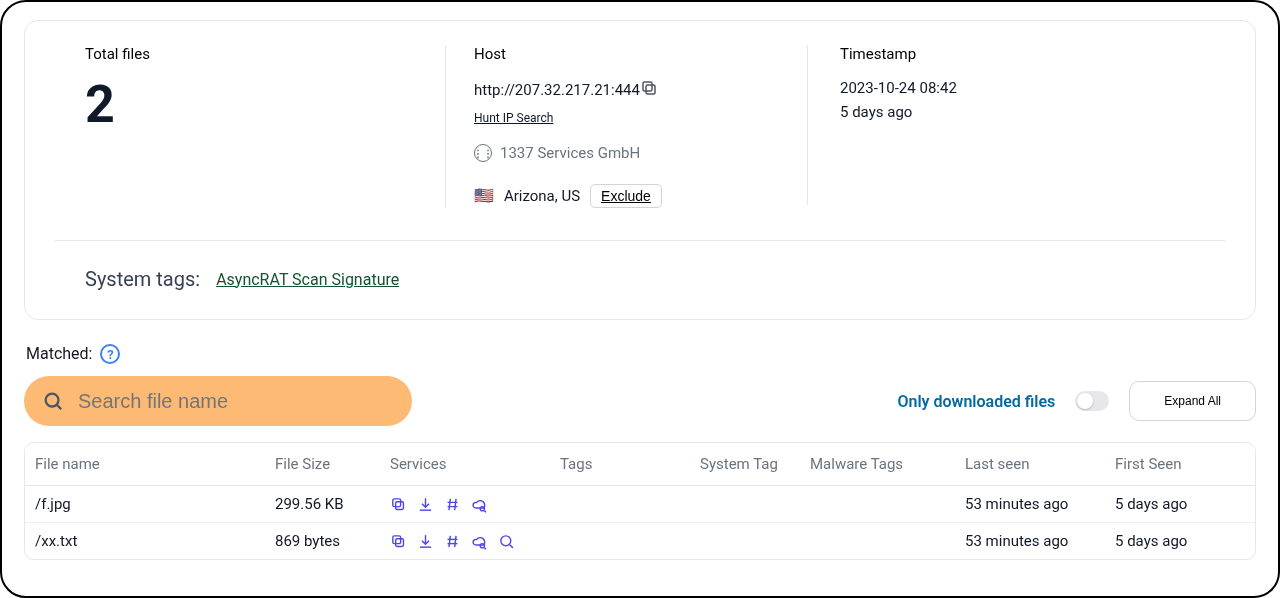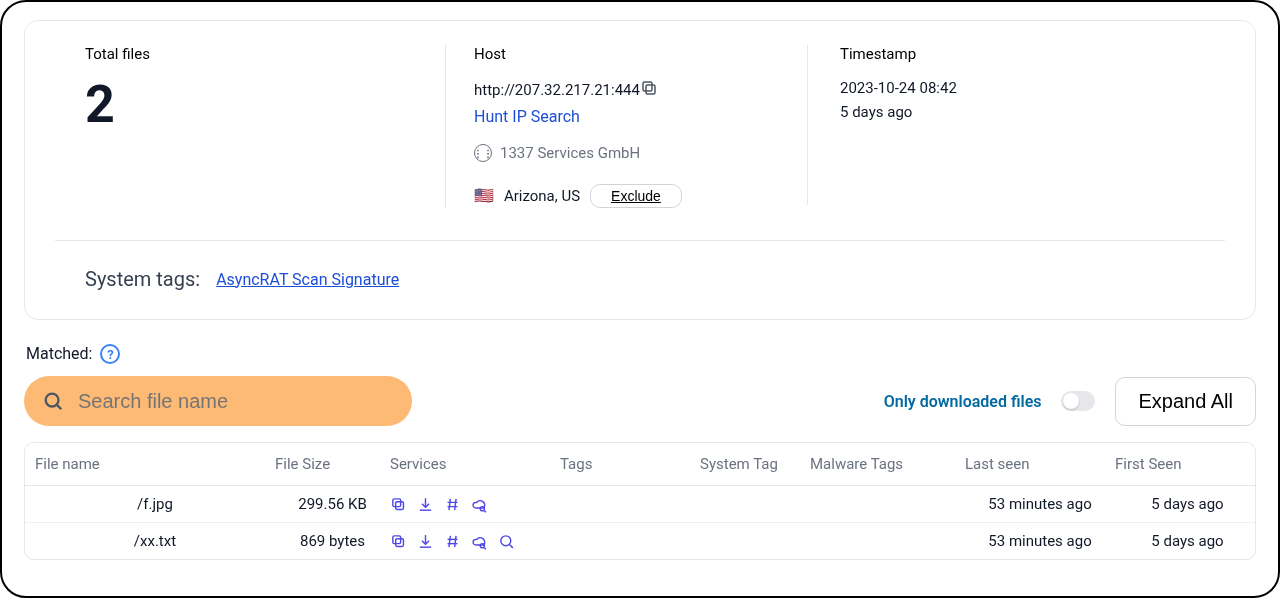--- a/index.html
+++ b/index.html
@@ -41,44 +41,44 @@
     margin-bottom: 16px;
   }
   .big-number {
     font-size: 52px;
     font-weight: 700;
     line-height: 1;
     margin-top: 10px;
   }
   .row { display: flex; align-items: center; }
   .host-url { font-size: 15px; }
-  .link { color: #1d4ed8; cursor: pointer; font-size: 16px; }
+  .link { color: #0f172a; text-decoration: underline; cursor: pointer; font-size: 12px; }
   .copy-icon-svg { width:18px; height:18px; display:inline-block; }
   .asn-row { margin-top: 18px; color: #6b7280; font-size: 15px; display:flex; align-items:center; gap:8px; }
   .asn-badge {
     width: 18px; height: 18px; border: 1.5px solid #6b7280; border-radius: 50%;
     display: inline-flex; align-items: center; justify-content: center;
     font-size: 10px; font-weight: 700; color:#6b7280;
   }
   .loc-row { margin-top: 22px; font-size: 15px; display:flex; align-items:center; gap:10px; }
   .flag { font-size: 16px; line-height:1; }
   .exclude-btn {
-    border: 1px solid #d1d5db; background:#fff; padding: 3px 20px; border-radius: 10px;
+    border: 1px solid #d1d5db; background:#fff; padding: 3px 10px; border-radius: 5px;
     font-size: 14px; cursor: pointer; text-decoration: underline;
   }
   .ts-val { font-size: 15px; }
   .ts-rel { font-size: 15px; margin-top: 6px; }
   .divider { border-top: 1px solid #e5e7eb; margin: 22px 0 0 0; }
   .systags-row {
     display: flex; align-items: center; gap: 16px;
     padding: 26px 30px 2px 30px;
     font-size: 20px;
   }
   .systags-label { color: #374151; }
-  .systag-link { color: #1d4ed8; text-decoration: underline; font-size: 16px; cursor:pointer; }
+  .systag-link { color: #14532d; text-decoration: underline; font-size: 16px; cursor:pointer; }
 
   .matched-row {
     display: flex; align-items: flex-start; gap: 8px;
     margin: 24px 2px 12px 2px;
     font-size: 16px;
   }
   .help-icon { width:20px; height:20px; border:2px solid #3b82f6; border-radius:50%; color:#3b82f6; display:inline-flex; align-items:center; justify-content:center; font-size:13px; font-weight:700; cursor:pointer; }
 
   .controls {
     display: flex; align-items: center; gap: 20px;
@@ -99,42 +99,41 @@
   .spacer { flex:1 1 auto; }
   .only-label { font-size: 16px; font-weight: 600; color:#0369a1; }
   .toggle {
     width: 34px; height: 20px; background:#e5e7eb; border-radius: 999px; position: relative; cursor:pointer;
   }
   .toggle .knob {
     position:absolute; top:2px; left:2px; width:16px; height:16px; background:#fff; border-radius:50%;
     box-shadow:0 1px 2px rgba(0,0,0,0.2);
   }
   .expand-btn {
-    border:1px solid #d1d5db; background:#fff; padding: 12px 22px; border-radius:10px;
-    font-size:20px; cursor:pointer;
+    border:1px solid #d1d5db; background:#fff; padding: 12px 34px; border-radius:10px;
+    font-size:12px; cursor:pointer;
   }
 
   .table {
     border:1px solid #e5e7eb; border-radius:10px; overflow:hidden;
   }
   .thead, .trow {
     display: grid;
     grid-template-columns: 240px 115px 170px 140px 110px 155px 150px 145px;
     align-items: center;
   }
   .thead {
     background:#fff; color:#6b7280; font-size:15px;
     padding: 12px 10px;
     border-bottom:1px solid #e5e7eb;
   }
   .trow {
     padding: 9px 10px;
     font-size:15px;
     border-bottom:1px solid #eef0f2;
-    text-align:center;
   }
   .trow:last-child { border-bottom:none; }
   .actions-cell { display:flex; gap:10px; color:#4f46e5; }
   .actions-cell svg { width:17px; height:17px; cursor:pointer; }
   .col.host, .col.ts { min-height: 160px; }
   .col.host { border-left:1px solid #e5e7eb; }
   .summary .col.host, .summary .col.ts { border-left:1px solid #e5e7eb; }
   .summary { align-items: stretch; }
   .summary .col { padding-top:0; }
   .summary .col.host { height:auto; }

